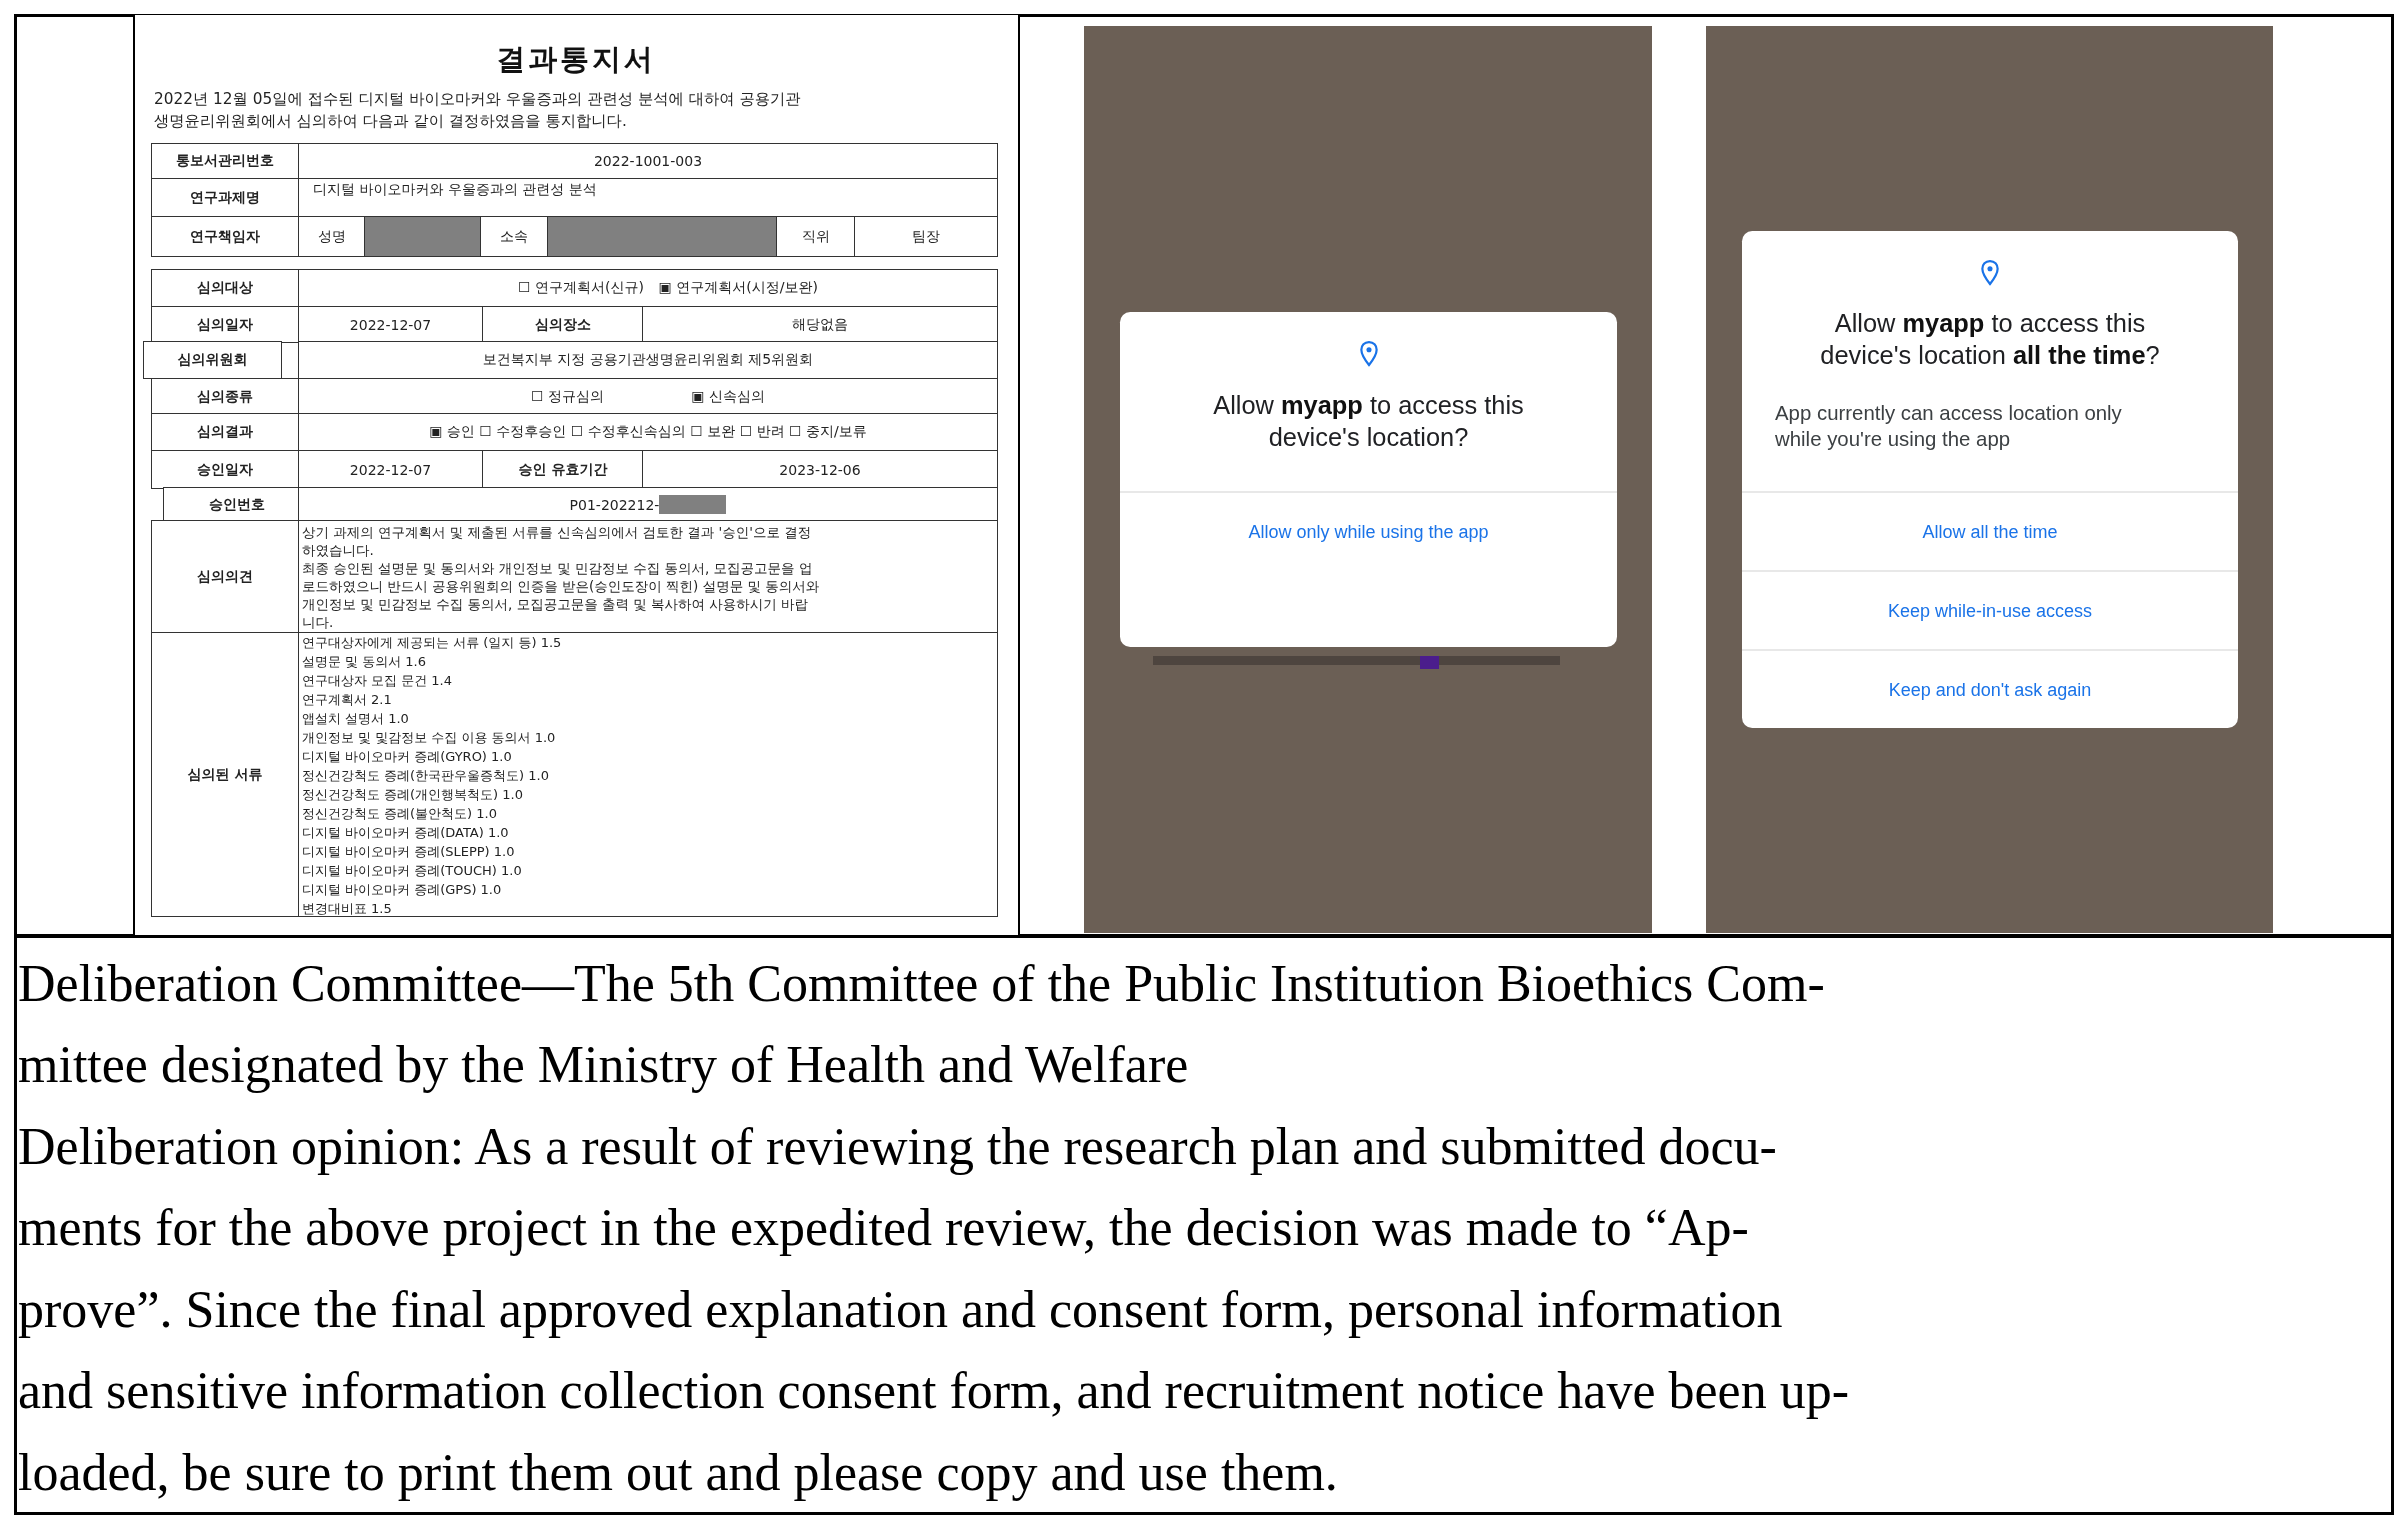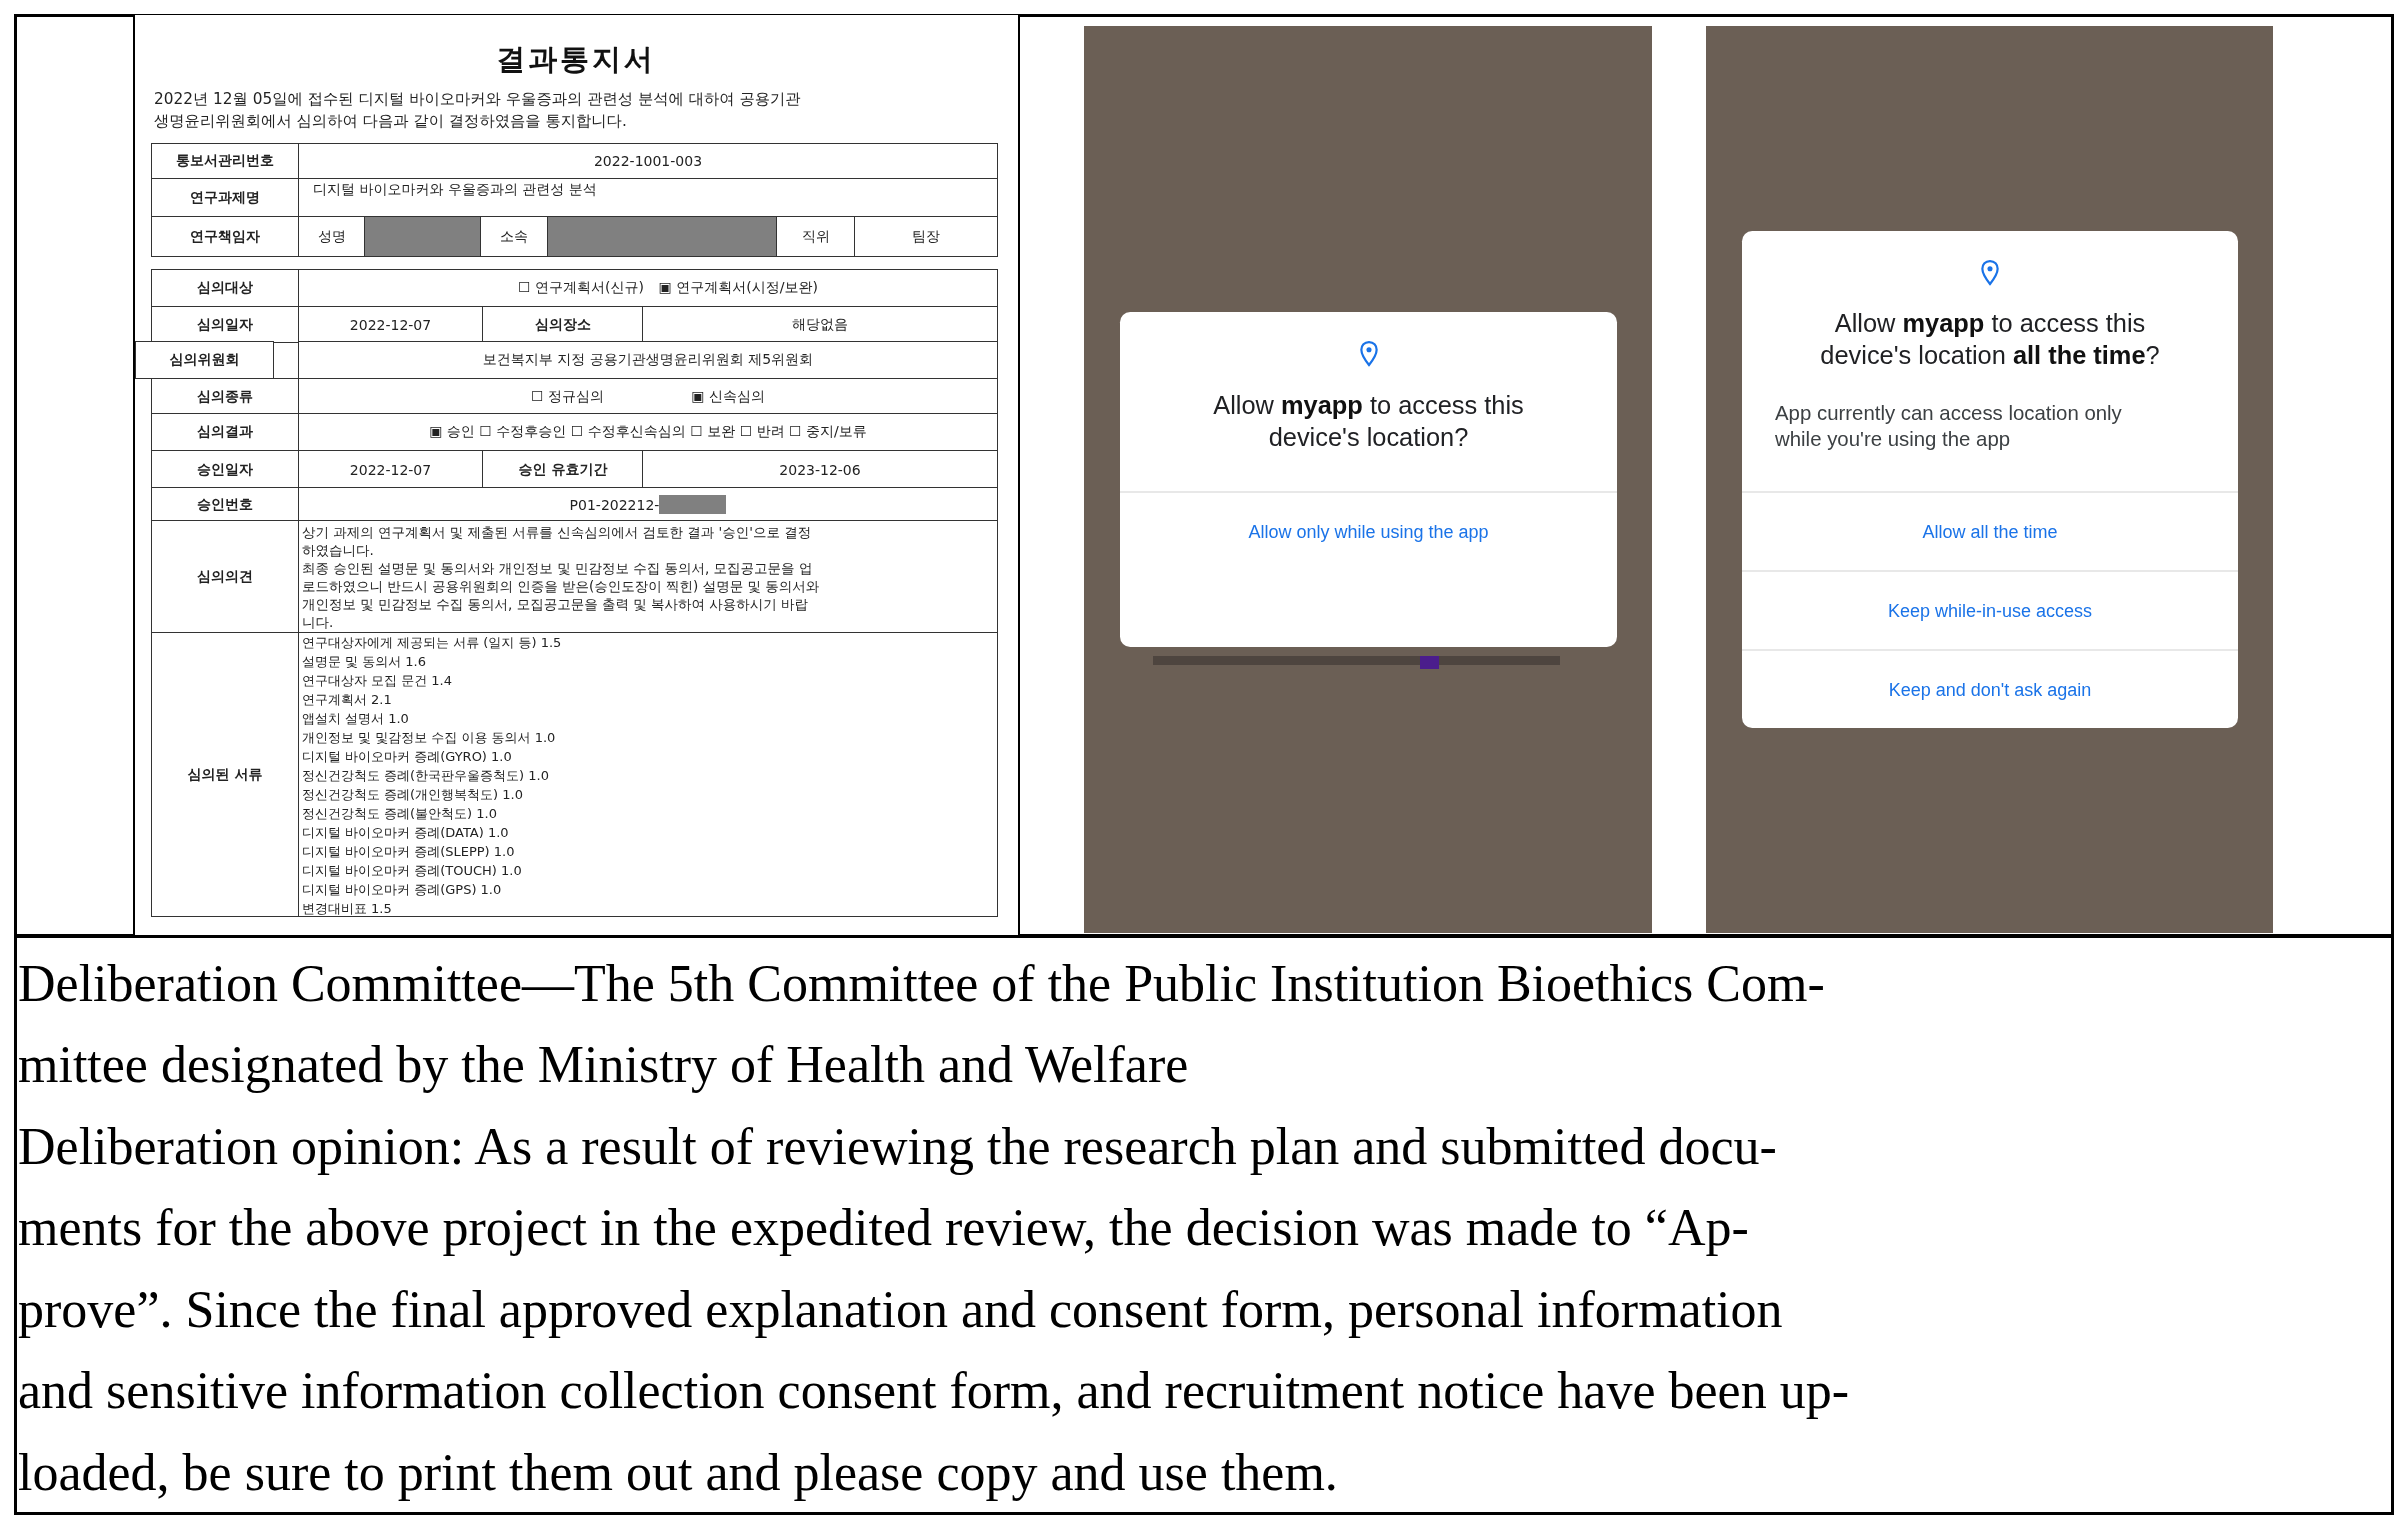--- a/index.html
+++ b/index.html
@@ -61,38 +61,38 @@
   <div class="cell checks" style="left:163px;top:254px;width:700px;height:38px;padding-left:40px;">
     <span>☐ 연구계획서(신규)</span>
     <span>▣ 연구계획서(시정/보완)</span>
   </div>
 
   <div class="cell lab" style="left:16px;top:291px;width:148px;height:37px;">심의일자</div>
   <div class="cell" style="left:163px;top:291px;width:185px;height:37px;">2022-12-07</div>
   <div class="cell lab" style="left:347px;top:291px;width:162px;height:37px;">심의장소</div>
   <div class="cell" style="left:507px;top:291px;width:356px;height:37px;">해당없음</div>
 
-  <div class="cell lab" style="left:0;top:326px;width:139px;height:38px;">심의위원회</div>
+  <div class="cell lab" style="left:8px;top:326px;width:139px;height:38px;">심의위원회</div>
   <div class="cell" style="left:163px;top:326px;width:700px;height:38px;">보건복지부 지정 공용기관생명윤리위원회 제5위원회</div>
 
   <div class="cell lab" style="left:16px;top:363px;width:148px;height:37px;">심의종류</div>
   <div class="cell checks" style="left:163px;top:363px;width:700px;height:37px;">
     <span>☐ 정규심의</span>
     <span style="margin-left:80px">▣ 신속심의</span>
   </div>
 
   <div class="cell lab" style="left:16px;top:398px;width:148px;height:38px;">심의결과</div>
   <div class="cell" style="left:163px;top:398px;width:700px;height:38px;">▣ 승인 ☐ 수정후승인 ☐ 수정후신속심의 ☐ 보완 ☐ 반려 ☐ 중지/보류</div>
 
   <div class="cell lab" style="left:16px;top:435px;width:148px;height:39px;">승인일자</div>
   <div class="cell" style="left:163px;top:435px;width:185px;height:39px;">2022-12-07</div>
   <div class="cell lab" style="left:347px;top:435px;width:162px;height:39px;">승인 유효기간</div>
   <div class="cell" style="left:507px;top:435px;width:356px;height:39px;">2023-12-06</div>
 
-  <div class="cell lab" style="left:16px;top:472px;width:148px;height:35px;">승인번호</div>
+  <div class="cell lab" style="left:28px;top:472px;width:148px;height:35px;">승인번호</div>
   <div class="cell" style="left:163px;top:472px;width:700px;height:35px;">
     <span>P01-202212-</span>
     <span style="display:inline-block;width:67px;height:19px;background:#808080;"></span>
   </div>
 
   <div class="cell lab" style="left:16px;top:505px;width:148px;height:113px;">심의의견</div>
   <div class="cell multi" style="left:163px;top:505px;width:700px;height:113px;">
     <div>상기 과제의 연구계획서 및 제출된 서류를 신속심의에서 검토한 결과 '승인'으로 결정</div>
     <div>하였습니다.</div>
     <div>최종 승인된 설명문 및 동의서와 개인정보 및 민감정보 수집 동의서, 모집공고문을 업</div>

